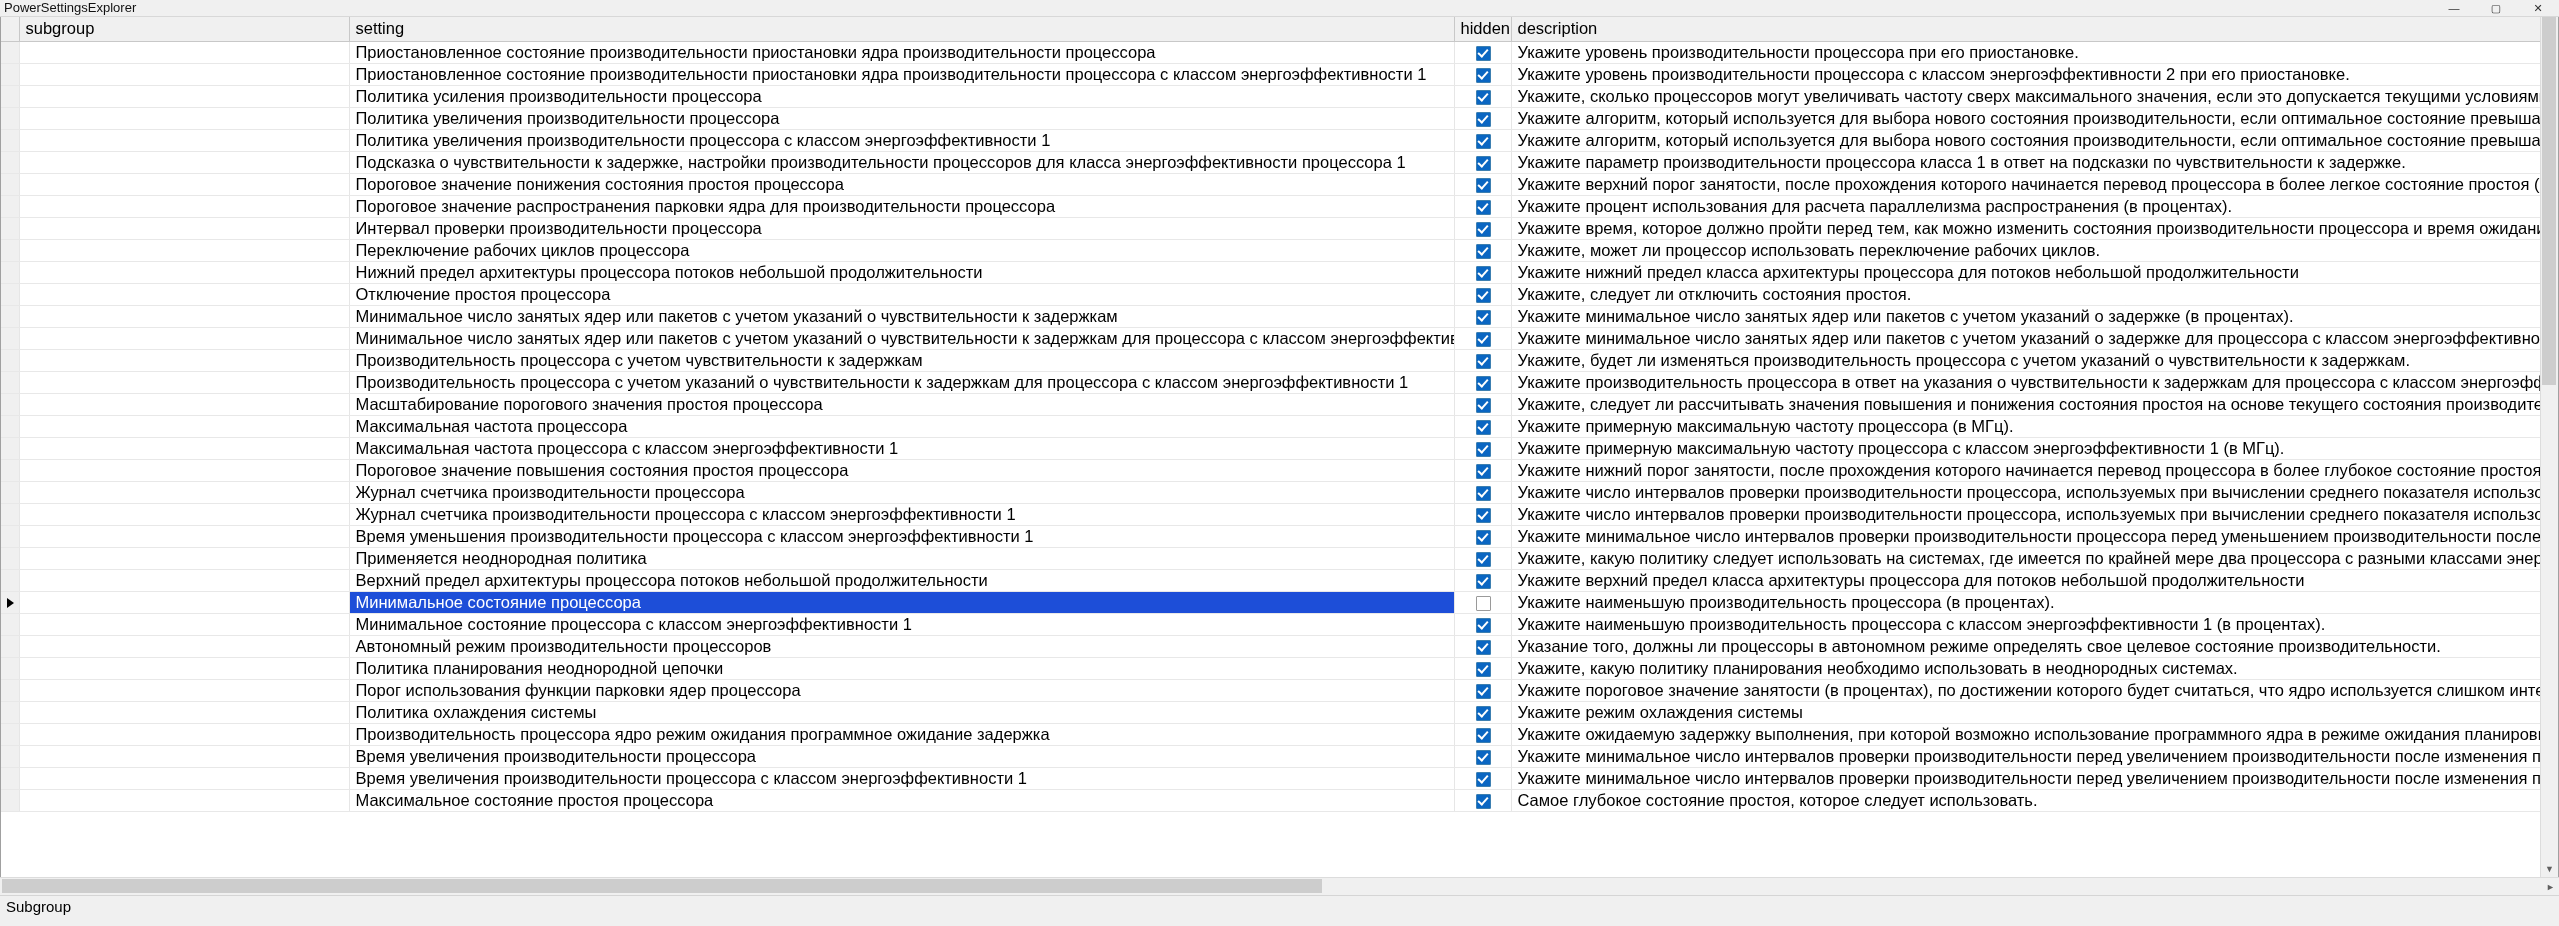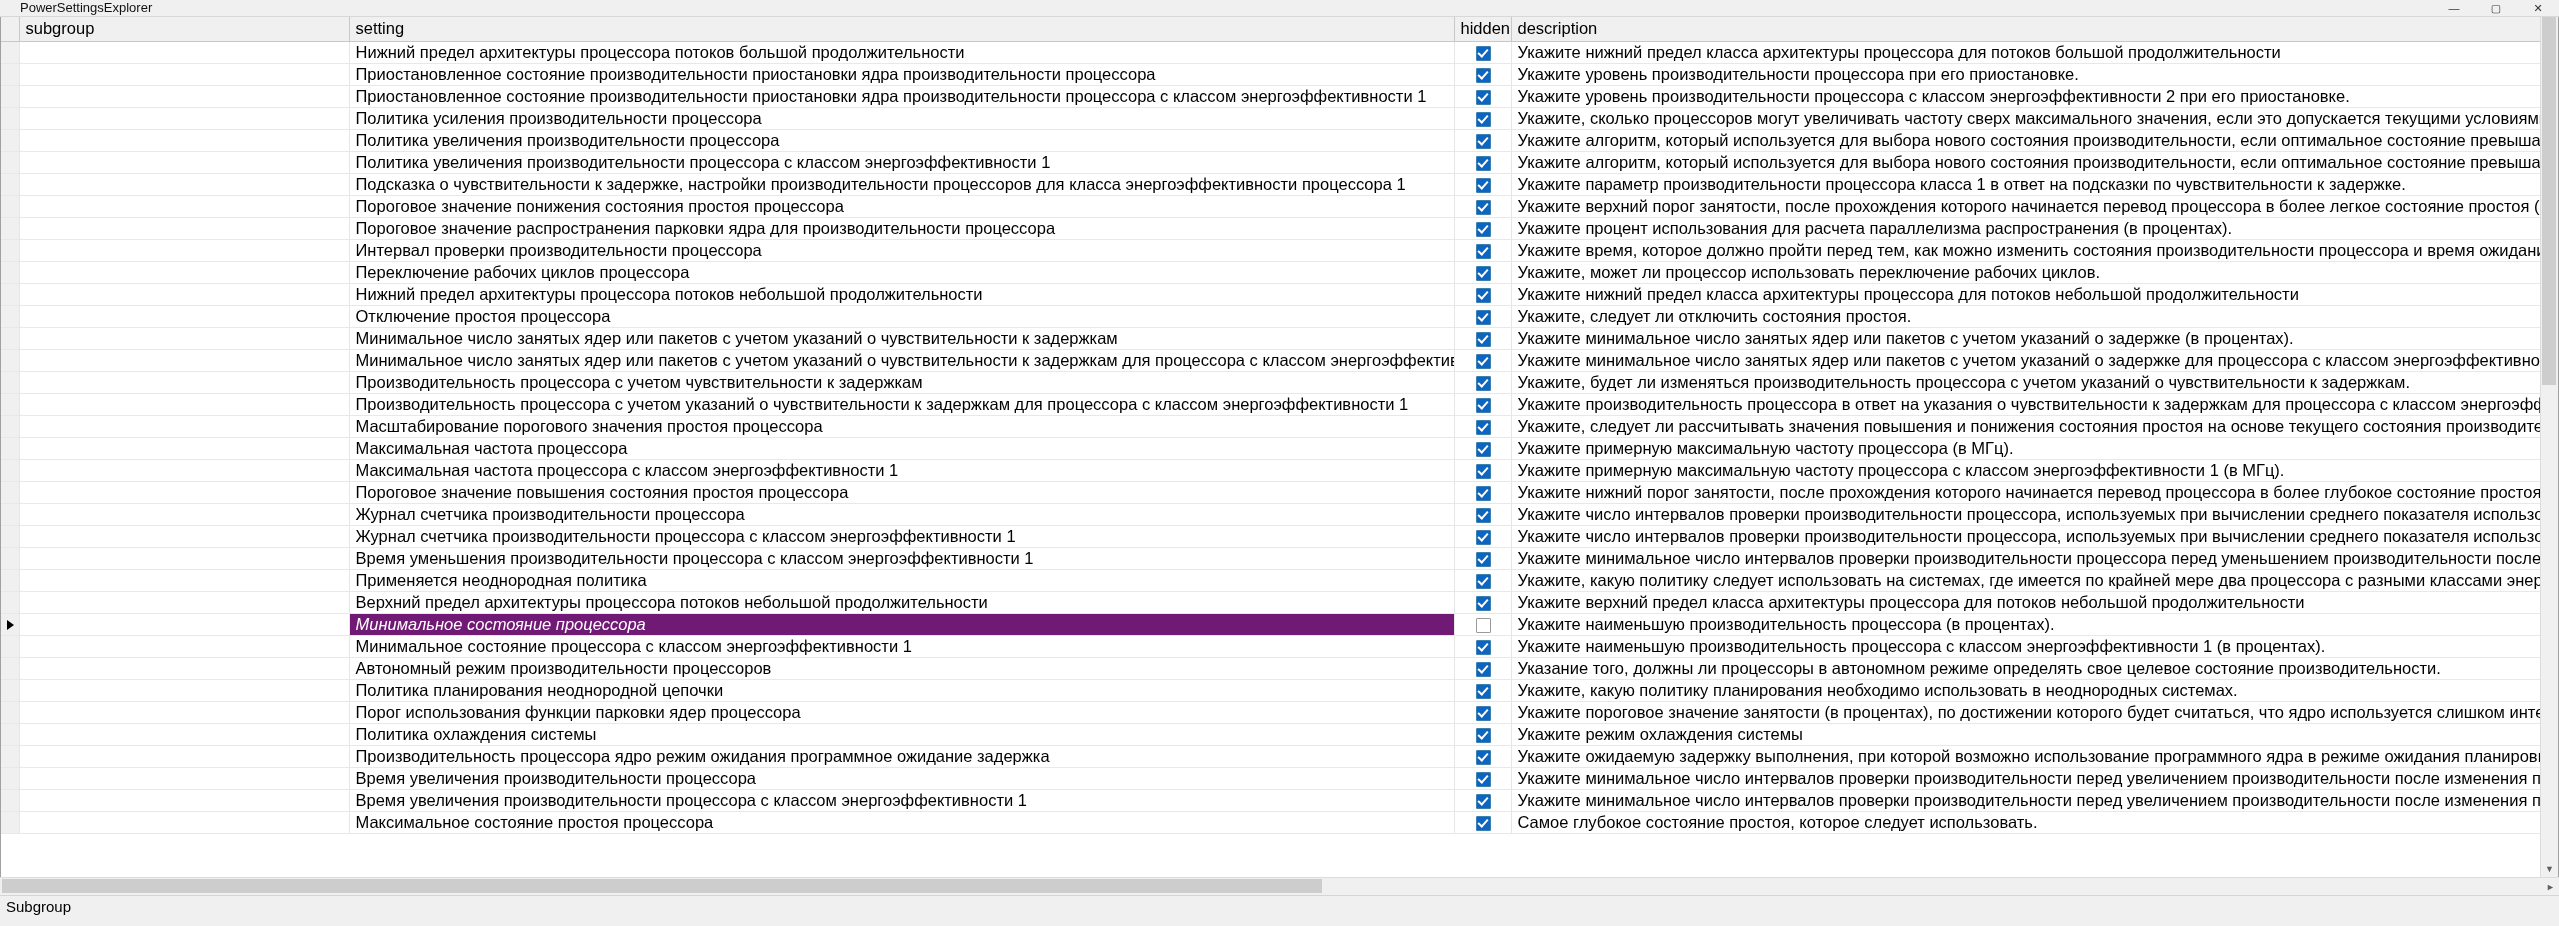--- a/index.html
+++ b/index.html
@@ -29,21 +29,21 @@
     background: #f0f0f0;
     display: flex;
     align-items: center;
     border-bottom: 1px solid #d8d8d8;
     position: relative;
     flex: 0 0 auto;
   }
   .titlebar-title {
     font-size: 13px;
     color: #111;
-    padding-left: 20px;
+    padding-left: 4px;
     line-height: 14px;
     white-space: nowrap;
   }
   .titlebar-buttons {
     position: absolute;
     right: 0;
     top: 0;
     height: 16px;
     display: flex;
     align-items: center;
@@ -147,23 +147,22 @@
     border-width: 0 2px 2px 0;
     transform: rotate(42deg);
   }
   .chk.unchecked {
     background: #ffffff;
     border: 1px solid #9a9a9a;
   }
   .chk.unchecked::after { display: none; }
 
   tr.row-selected td.cell-setting {
-    background: #701a75;
+    background: #1d4ed8;
     color: #ffffff;
-    font-style: italic;
   }
   tr.row-selected td.rowhdr .row-arrow { border-left-color: #000; }
 
   
   .vscroll {
     position: absolute;
     right: 0;
     top: 0;
     bottom: 0;
     width: 17px;
@@ -257,27 +256,20 @@
           <th>subgroup</th>
           <th>setting</th>
           <th>hidden</th>
           <th>description</th>
         </tr>
       </thead>
       <tbody id="grid-body">
           <tr>
             <td class="rowhdr"></td>
             <td class="cell-subgroup"></td>
-            <td class="cell-setting">Нижний предел архитектуры процессора потоков большой продолжительности</td>
-            <td class="cell-hidden"><span class="chk"></span></td>
-            <td class="cell-description">Укажите нижний предел класса архитектуры процессора для потоков большой продолжительности</td>
-          </tr>
-          <tr>
-            <td class="rowhdr"></td>
-            <td class="cell-subgroup"></td>
             <td class="cell-setting">Приостановленное состояние производительности приостановки ядра производительности процессора</td>
             <td class="cell-hidden"><span class="chk"></span></td>
             <td class="cell-description">Укажите уровень производительности процессора при его приостановке.</td>
           </tr>
           <tr>
             <td class="rowhdr"></td>
             <td class="cell-subgroup"></td>
             <td class="cell-setting">Приостановленное состояние производительности приостановки ядра производительности процессора с классом энергоэффективности 1</td>
             <td class="cell-hidden"><span class="chk"></span></td>
             <td class="cell-description">Укажите уровень производительности процессора с классом энергоэффективности 2 при его приостановке.</td>

